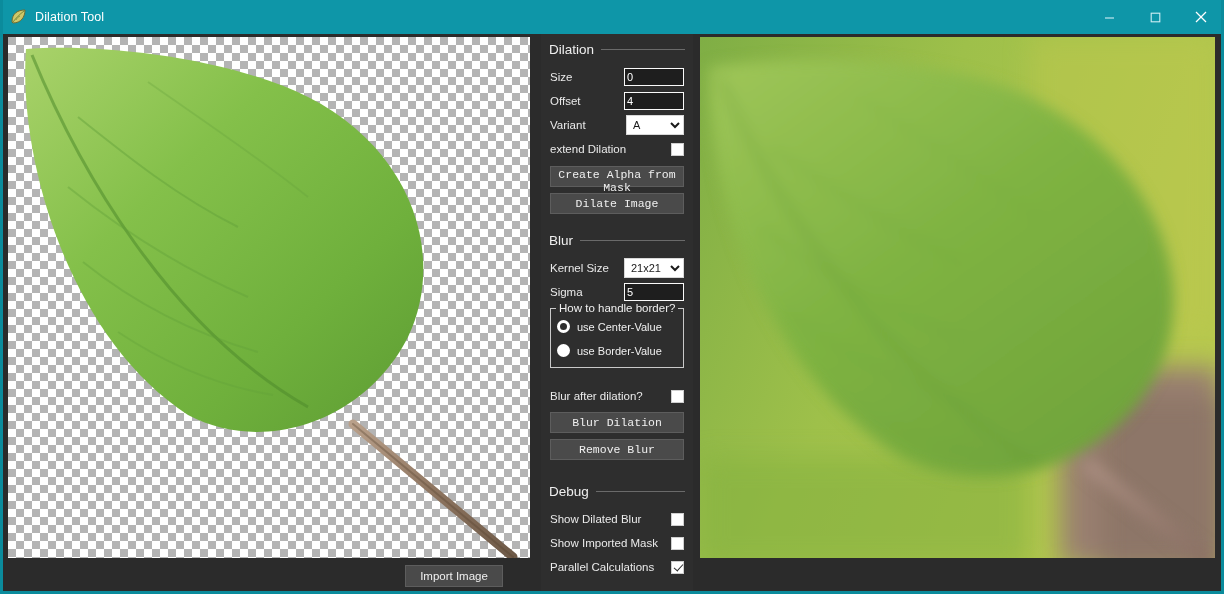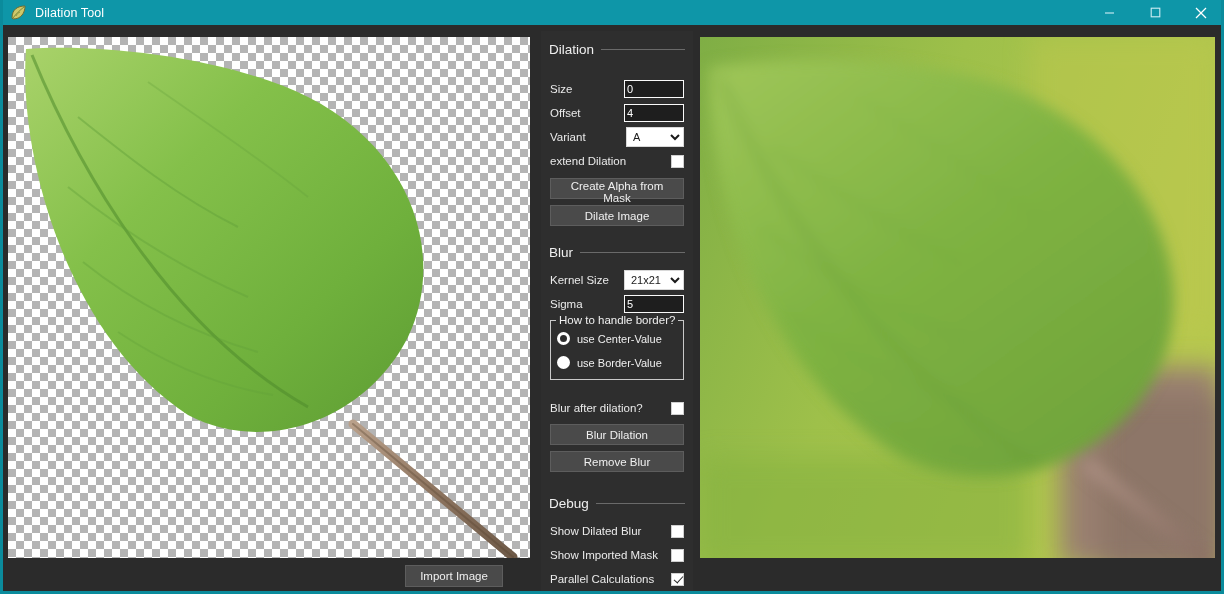--- a/index.html
+++ b/index.html
@@ -24,21 +24,21 @@
     border-right: 3px solid #0b8b9c;
     border-bottom: 3px solid #0b8b9c;
     overflow: hidden;
   }
 
   
   .titlebar {
     position: absolute;
     top: 0; left: -3px;
     width: 1224px;
-    height: 25px;
+    height: 34px;
     background: #0e96a8;
     display: flex;
     align-items: center;
     z-index: 20;
   }
   .title-icon {
     width: 18px; height: 18px;
     margin-left: 9px;
     margin-right: 8px;
     position: relative;
@@ -190,21 +190,21 @@
   }
 
   button.btn {
     display: block;
     width: 134px;
     height: 21px;
     margin: 3px auto 0 auto;
     background: #4a4a4a;
     color: #f0f0f0;
     border: 1px solid #5d5d5d;
-    font-family: Liberation Sans, sans-serif;
+    font-family: Liberation Mono, monospace;
     font-size: 11.5px;
     cursor: default;
   }
 
   .fieldset {
     margin: 4px 9px 0 9px;
     border: 1px solid #c9c9c9;
     padding: 4px 12px 6px 6px;
     position: relative;
   }
@@ -349,21 +349,21 @@
       </div>
     </div>
 
     <div class="panel">
 
       <div class="section-head" style="margin-top:8px">
         <span class="s-label">Dilation</span>
         <span class="s-line"></span>
       </div>
 
-      <div class="row" style="margin-top:18px">
+      <div class="row" style="margin-top:6px">
         <span class="lbl">Size</span>
         <input class="txt" type="text" value="0" style="">
       </div>
 
       <div class="row">
         <span class="lbl">Offset</span>
         <input class="txt" type="text" value="4" style="">
       </div>
 
       <div class="row">

